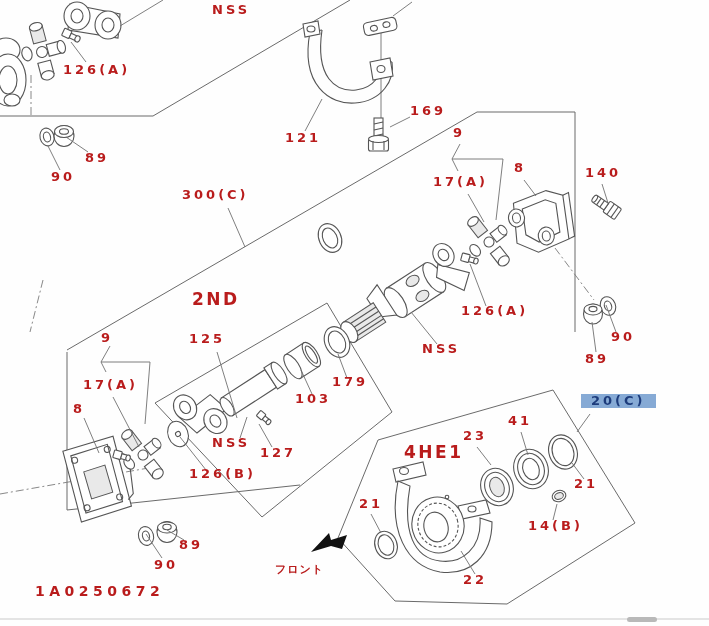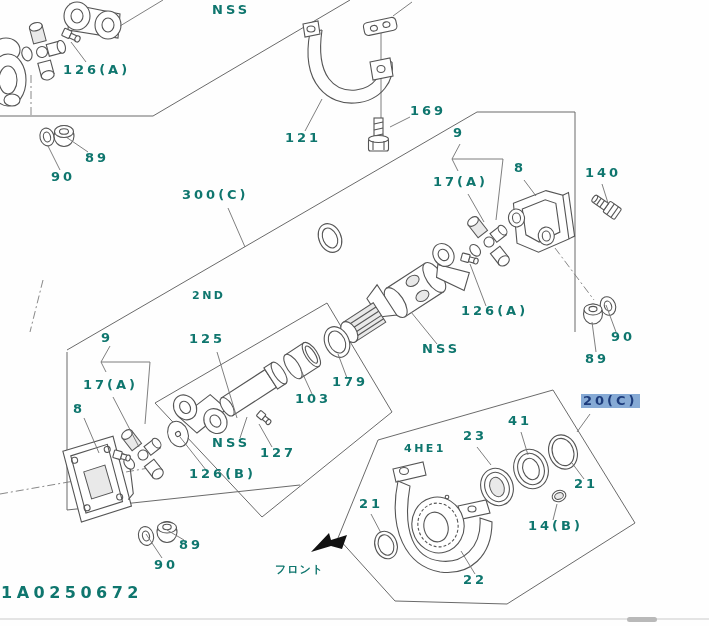--- a/index.html
+++ b/index.html
@@ -1,24 +1,24 @@
 <!DOCTYPE html>
 <html><head>
 <meta charset="utf-8">
 <style>
   html,body{margin:0;padding:0;background:#fff;}
   #stage{position:relative;width:709px;height:626px;background:#fefefe;overflow:hidden;
          font-family:"DejaVu Sans","Liberation Sans",sans-serif;}
   svg{position:absolute;left:0;top:0;}
   .lbl{position:absolute;font-weight:700;font-size:13px;letter-spacing:3px;
-       color:#0f766e;white-space:nowrap;line-height:1.1;}
-  .lbl.small{font-size:11px;letter-spacing:2.5px;}
+       color:#b91c1c;white-space:nowrap;line-height:1.1;}
+  .lbl.small{font-size:17px;letter-spacing:2.5px;}
   .lbl.jp{font-size:11px;letter-spacing:1px;text-align:right;}
-  .lbl.docid{font-size:16px;letter-spacing:4.5px;}
-  .lbl.hl{background:#86aad5;color:#1d3c7c;padding:0 2px;cursor:pointer;}
+  .lbl.docid{font-size:14px;letter-spacing:4.5px;padding-left:34px;}
+  .lbl.hl{background:#86aad5;color:#1d3c7c;padding:0 10px;cursor:pointer;}
   .ln{stroke:#6a6a6a;stroke-width:1;fill:none;}
   .ld{stroke:#707070;stroke-width:0.9;fill:none;}
   .dd{stroke:#7a7a7a;stroke-width:0.9;fill:none;stroke-dasharray:8 3 2 3;}
   .pt{stroke:#555;stroke-width:1.1;fill:#fff;}
   .pto{stroke:#555;stroke-width:1.1;fill:none;}
   .shade{stroke:#555;stroke-width:1;fill:#e9e9e9;}
   .track{position:absolute;left:0;top:618px;width:709px;height:2px;background:#e4e4e4;}
   .thumb{position:absolute;left:627px;top:617px;width:30px;height:5px;border-radius:3px;background:#b9b9b9;cursor:pointer;}
 </style>
 </head>

